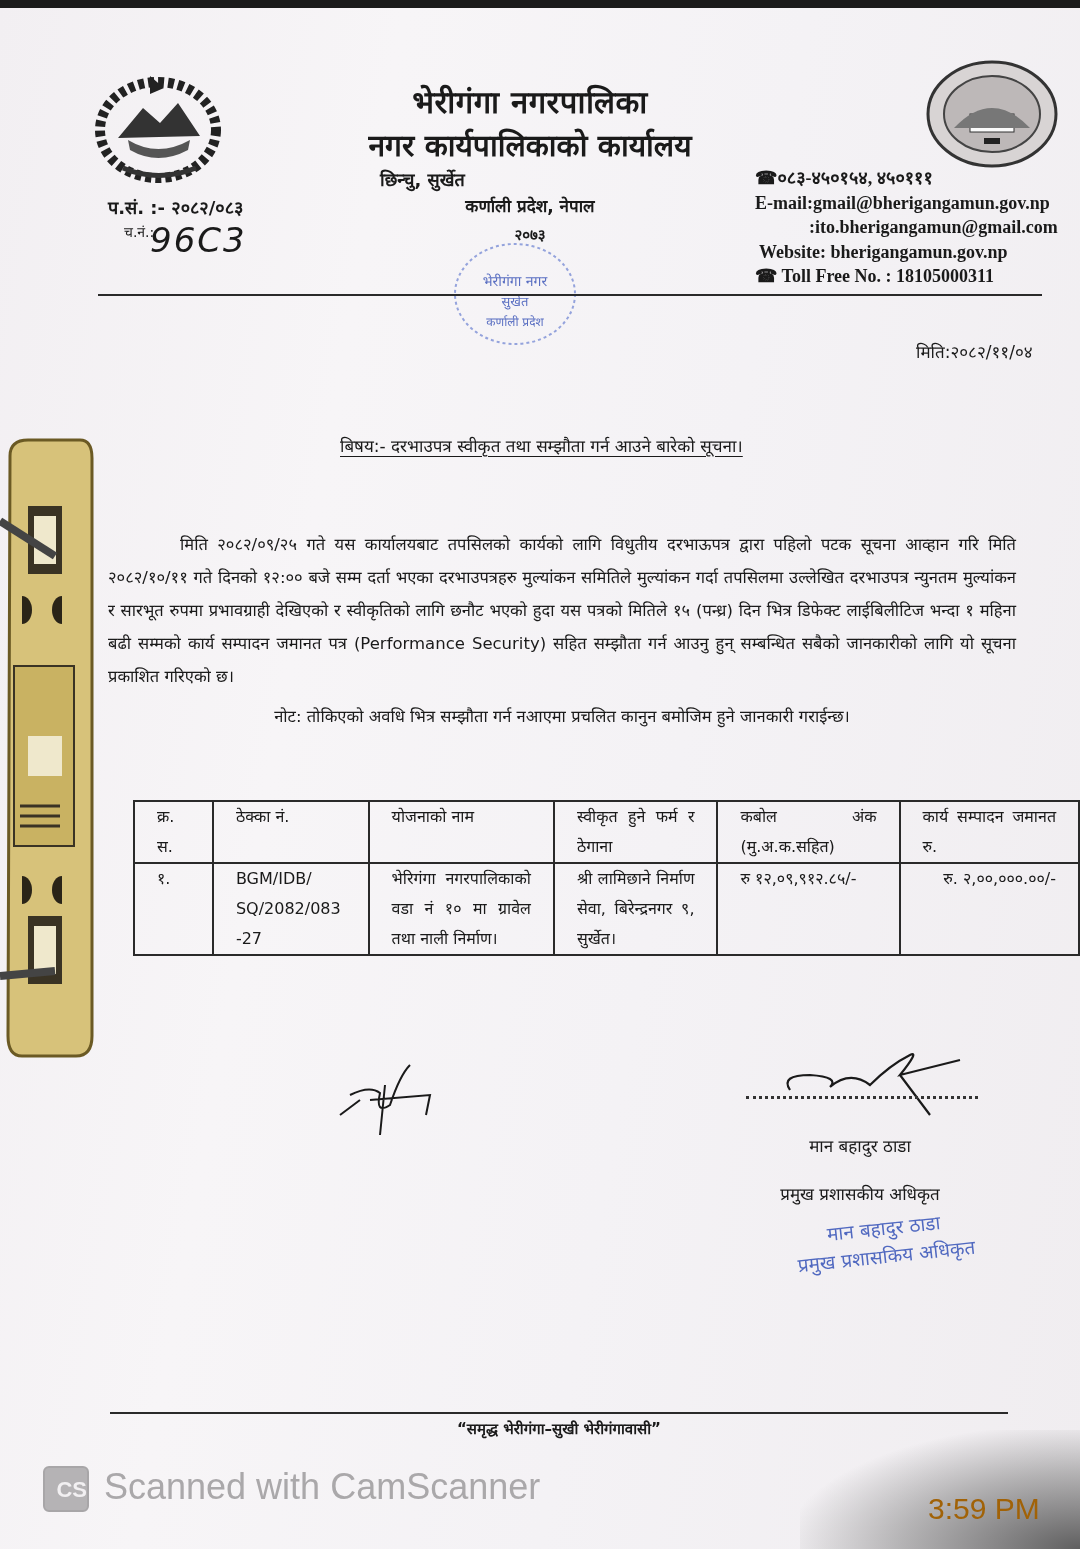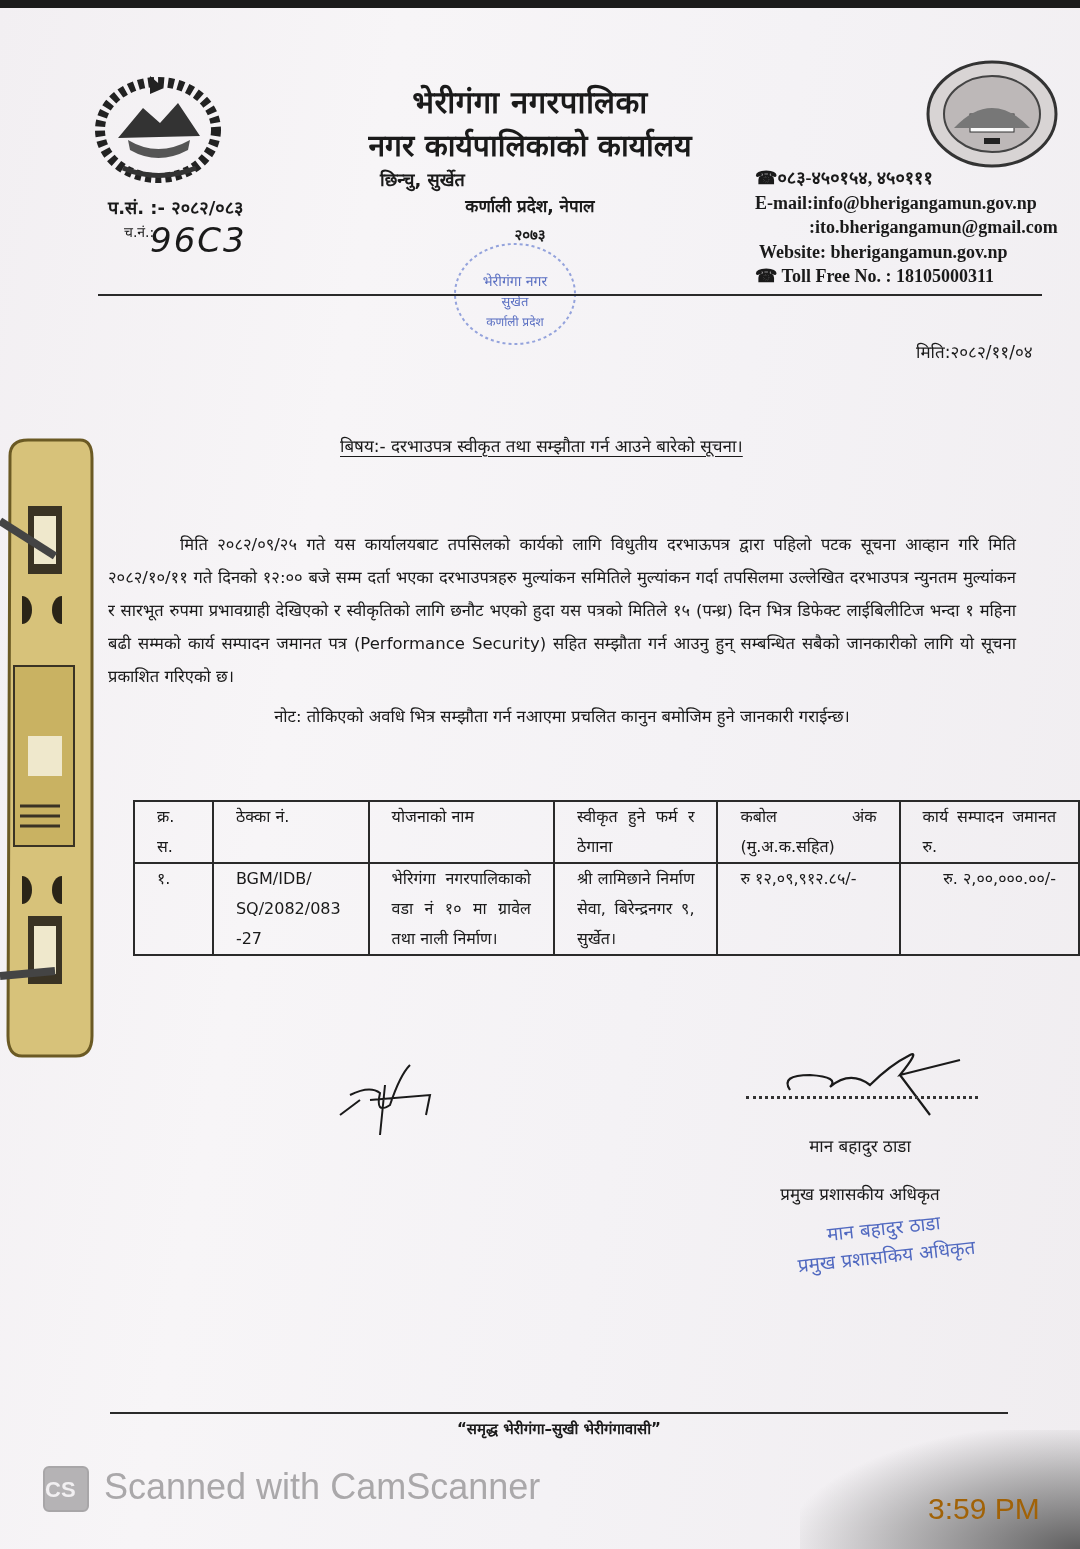--- a/index.html
+++ b/index.html
@@ -30,21 +30,21 @@
   table.tbl td{border:2px solid #2a2a2a;vertical-align:top;padding:0 22px;text-align:justify;}
   .hand-sig1{left:330px;top:1055px;width:110px;height:80px;}
   .hand-sig2{left:770px;top:1045px;width:210px;height:75px;}
   .dots{left:746px;top:1096px;width:232px;border-top:3px dotted #333;}
   .sig-name{left:740px;top:1134px;width:240px;text-align:center;font-family:"DejaVu Sans","Liberation Sans",sans-serif;font-size:17px;}
   .sig-title{left:740px;top:1182px;width:240px;text-align:center;font-family:"DejaVu Sans","Liberation Sans",sans-serif;font-size:17px;}
   .stamp-text{left:770px;top:1214px;width:230px;text-align:center;color:#3552b8;font-family:"DejaVu Sans","Liberation Sans",sans-serif;font-size:19px;line-height:28px;transform:rotate(-6deg);opacity:0.85;}
   .hr-bot{left:110px;top:1412px;width:898px;height:2px;background:#2a2a2a;}
   .motto{left:110px;top:1418px;width:898px;text-align:center;font-family:"DejaVu Sans","Liberation Sans",sans-serif;font-weight:bold;font-size:15px;}
   .clip{left:0;top:436px;width:95px;height:625px;}
-  .cs-badge{left:43px;top:1466px;width:46px;height:46px;border-radius:6px;background:#b5b3b5;color:#f2f0f2;font-family:"Liberation Sans","DejaVu Sans",sans-serif;font-weight:bold;font-size:22px;text-align:left;line-height:44px;border:2px solid #a8a6a8;box-sizing:border-box;}
+  .cs-badge{left:43px;top:1466px;width:46px;height:46px;border-radius:6px;background:#b5b3b5;color:#f2f0f2;font-family:"Liberation Sans","DejaVu Sans",sans-serif;font-weight:bold;font-size:22px;text-align:right;line-height:44px;border:2px solid #a8a6a8;box-sizing:border-box;}
   .cs-text{left:104px;top:1466px;font-family:"Liberation Sans","DejaVu Sans",sans-serif;font-size:36px;color:#aaa8aa;}
   .shade{left:800px;top:1430px;width:280px;height:119px;background:radial-gradient(ellipse at 100% 100%,rgba(70,70,70,0.85) 0%,rgba(120,120,120,0.5) 45%,rgba(200,200,200,0) 75%);}
   .time{left:928px;top:1492px;font-family:"Liberation Sans","DejaVu Sans",sans-serif;font-size:30px;color:#a16207;}
 </style>
 </head>
 <body>
 
 <div class="topbar"></div>
 
 <svg class="abs emblem" viewBox="0 0 140 118">
@@ -75,21 +75,21 @@
   <text x="75" y="70" text-anchor="middle" font-size="13" fill="#5a6fc2" font-family="DejaVu Sans, sans-serif">सुर्खेत</text>
   <text x="75" y="90" text-anchor="middle" font-size="12" fill="#5a6fc2" font-family="DejaVu Sans, sans-serif">कर्णाली प्रदेश</text>
 </svg>
 
 <div class="abs ps">प.सं. :- २०८२/०८३</div>
 <div class="abs cn">च.नं.:</div>
 <div class="abs cn-hand">96C3</div>
 
 <div class="abs contact">
   <div><span>☎</span><span>०८३-४५०१५४, ४५०१११</span></div>
-  <div><span>E-mail:</span><span>info@bherigangamun.gov.np</span></div>
+  <div><span>E-mail:</span><span>gmail@bherigangamun.gov.np</span></div>
   <div style="padding-left:54px"><span>:ito.bherigangamun@gmail.com</span></div>
   <div style="padding-left:4px"><span>Website:</span> <span>bherigangamun.gov.np</span></div>
   <div><span>☎</span> <span>Toll Free No. :</span> <span>18105000311</span></div>
 </div>
 
 <div class="abs hr-top"></div>
 
 <div class="abs date">मिति:२०८२/११/०४</div>
 <div class="abs subject">बिषय:- दरभाउपत्र स्वीकृत तथा सम्झौता गर्न आउने बारेको सूचना।</div>
 <div class="abs body">मिति २०८२/०९/२५ गते यस कार्यालयबाट तपसिलको कार्यको लागि विधुतीय दरभाऊपत्र द्वारा पहिलो पटक सूचना आव्हान गरि मिति २०८२/१०/११ गते दिनको १२:०० बजे सम्म दर्ता भएका दरभाउपत्रहरु मुल्यांकन समितिले मुल्यांकन गर्दा तपसिलमा उल्लेखित दरभाउपत्र न्युनतम मुल्यांकन र सारभूत रुपमा प्रभावग्राही देखिएको र स्वीकृतिको लागि छनौट भएको हुदा यस पत्रको मितिले १५ (पन्ध्र) दिन भित्र डिफेक्ट लाईबिलीटिज भन्दा १ महिना बढी सम्मको कार्य सम्पादन जमानत पत्र (Performance Security) सहित सम्झौता गर्न आउनु हुन् सम्बन्धित सबैको जानकारीको लागि यो सूचना प्रकाशित गरिएको छ।</div>

